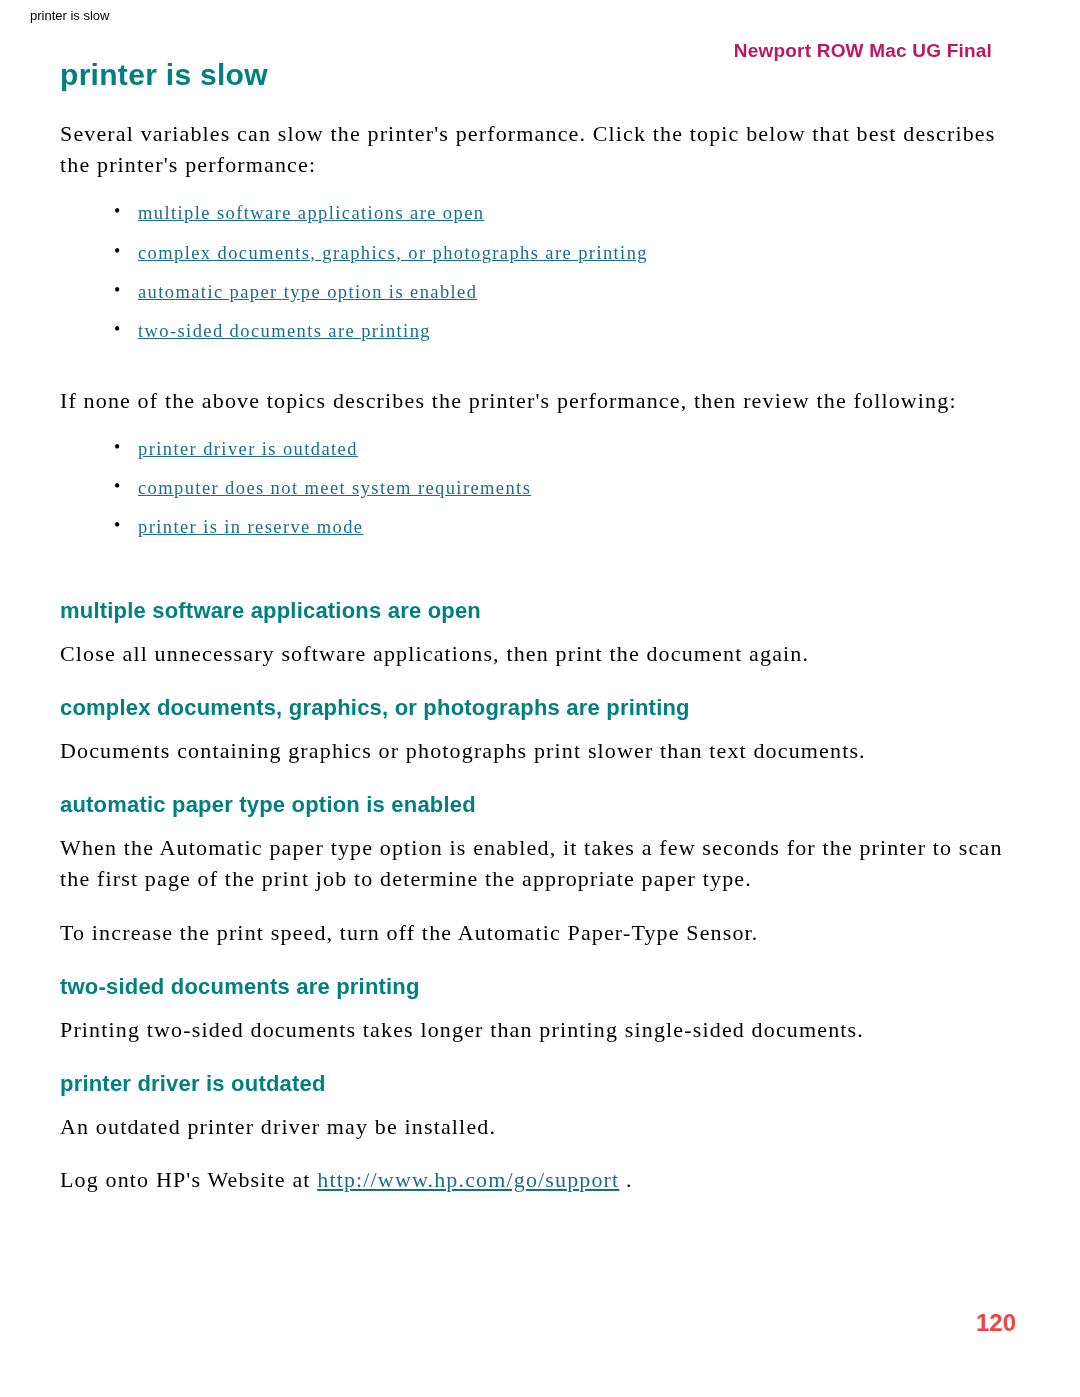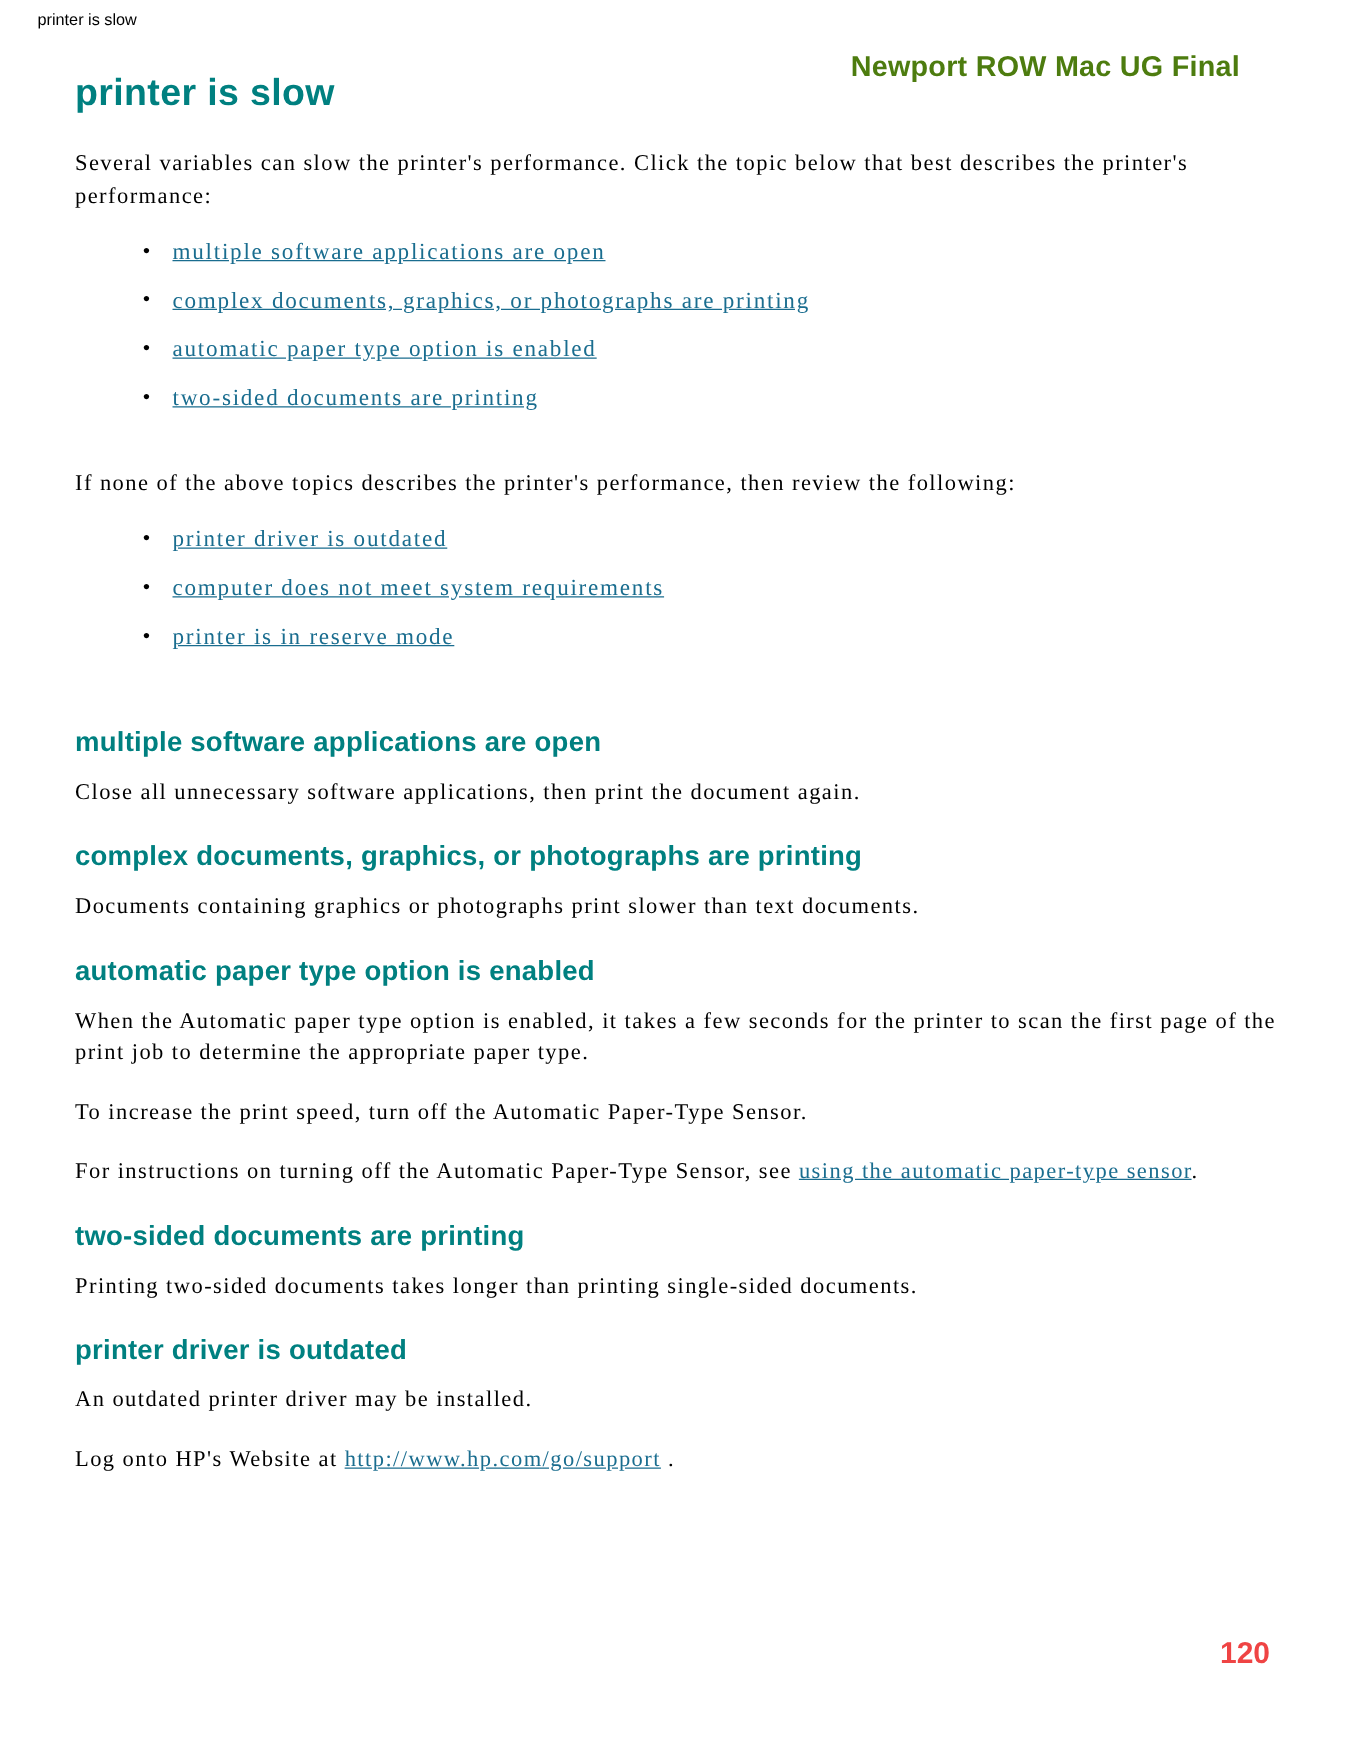--- a/index.html
+++ b/index.html
@@ -35,23 +35,23 @@
     left: 30px;
     font-family: "Liberation Sans", sans-serif;
     font-size: 13px;
     color: #000;
   }
   .doc-header {
     position: absolute;
     top: 40px;
     right: 88px;
     font-family: "Liberation Sans", sans-serif;
-    font-size: 23px;
+    font-size: 19px;
     font-weight: bold;
-    color: #4d7c0f;
+    color: #be185d;
     letter-spacing: 0.2px;
   }
   .content {
     position: absolute;
     left: 60px;
     top: 58px;
     width: 962px;
   }
   h1.page-title {
     font-family: "Liberation Sans", sans-serif;
@@ -64,21 +64,21 @@
   h2.section-title {
     font-family: "Liberation Sans", sans-serif;
     font-size: 22px;
     font-weight: bold;
     color: #008080;
     margin: 26px 0 14px 0;
     letter-spacing: 0.2px;
   }
   p.body-text {
     font-family: "Liberation Serif", serif;
-    font-size: 18px;
+    font-size: 22px;
     line-height: 1.42;
     margin: 0 0 22px 0;
     letter-spacing: 1.15px;
     color: #000;
   }
   ul.link-list {
     list-style: none;
     margin: 0 0 14px 0;
     padding: 0 0 0 78px;
   }
@@ -155,21 +155,20 @@
 
     <h2 class="section-title">multiple software applications are open</h2>
     <p class="body-text">Close all unnecessary software applications, then print the document again.</p>
 
     <h2 class="section-title">complex documents, graphics, or photographs are printing</h2>
     <p class="body-text">Documents containing graphics or photographs print slower than text documents.</p>
 
     <h2 class="section-title">automatic paper type option is enabled</h2>
     <p class="body-text">When the Automatic paper type option is enabled, it takes a few seconds for the printer to scan the first page of the print job to determine the appropriate paper type.</p>
     <p class="body-text">To increase the print speed, turn off the Automatic Paper-Type Sensor.</p>
-    <p class="body-text"><span>For instructions on turning off the Automatic Paper-Type Sensor, see </span><a class="inline-link" href="#">using the automatic paper-type sensor</a><span>.</span></p>
 
     <h2 class="section-title">two-sided documents are printing</h2>
     <p class="body-text">Printing two-sided documents takes longer than printing single-sided documents.</p>
 
     <h2 class="section-title">printer driver is outdated</h2>
     <p class="body-text">An outdated printer driver may be installed.</p>
     <p class="body-text"><span>Log onto HP's Website at </span><a class="inline-link nowrap" href="#">http://www.hp.com/go/support</a><span> .</span></p>
 
   </div>
 

